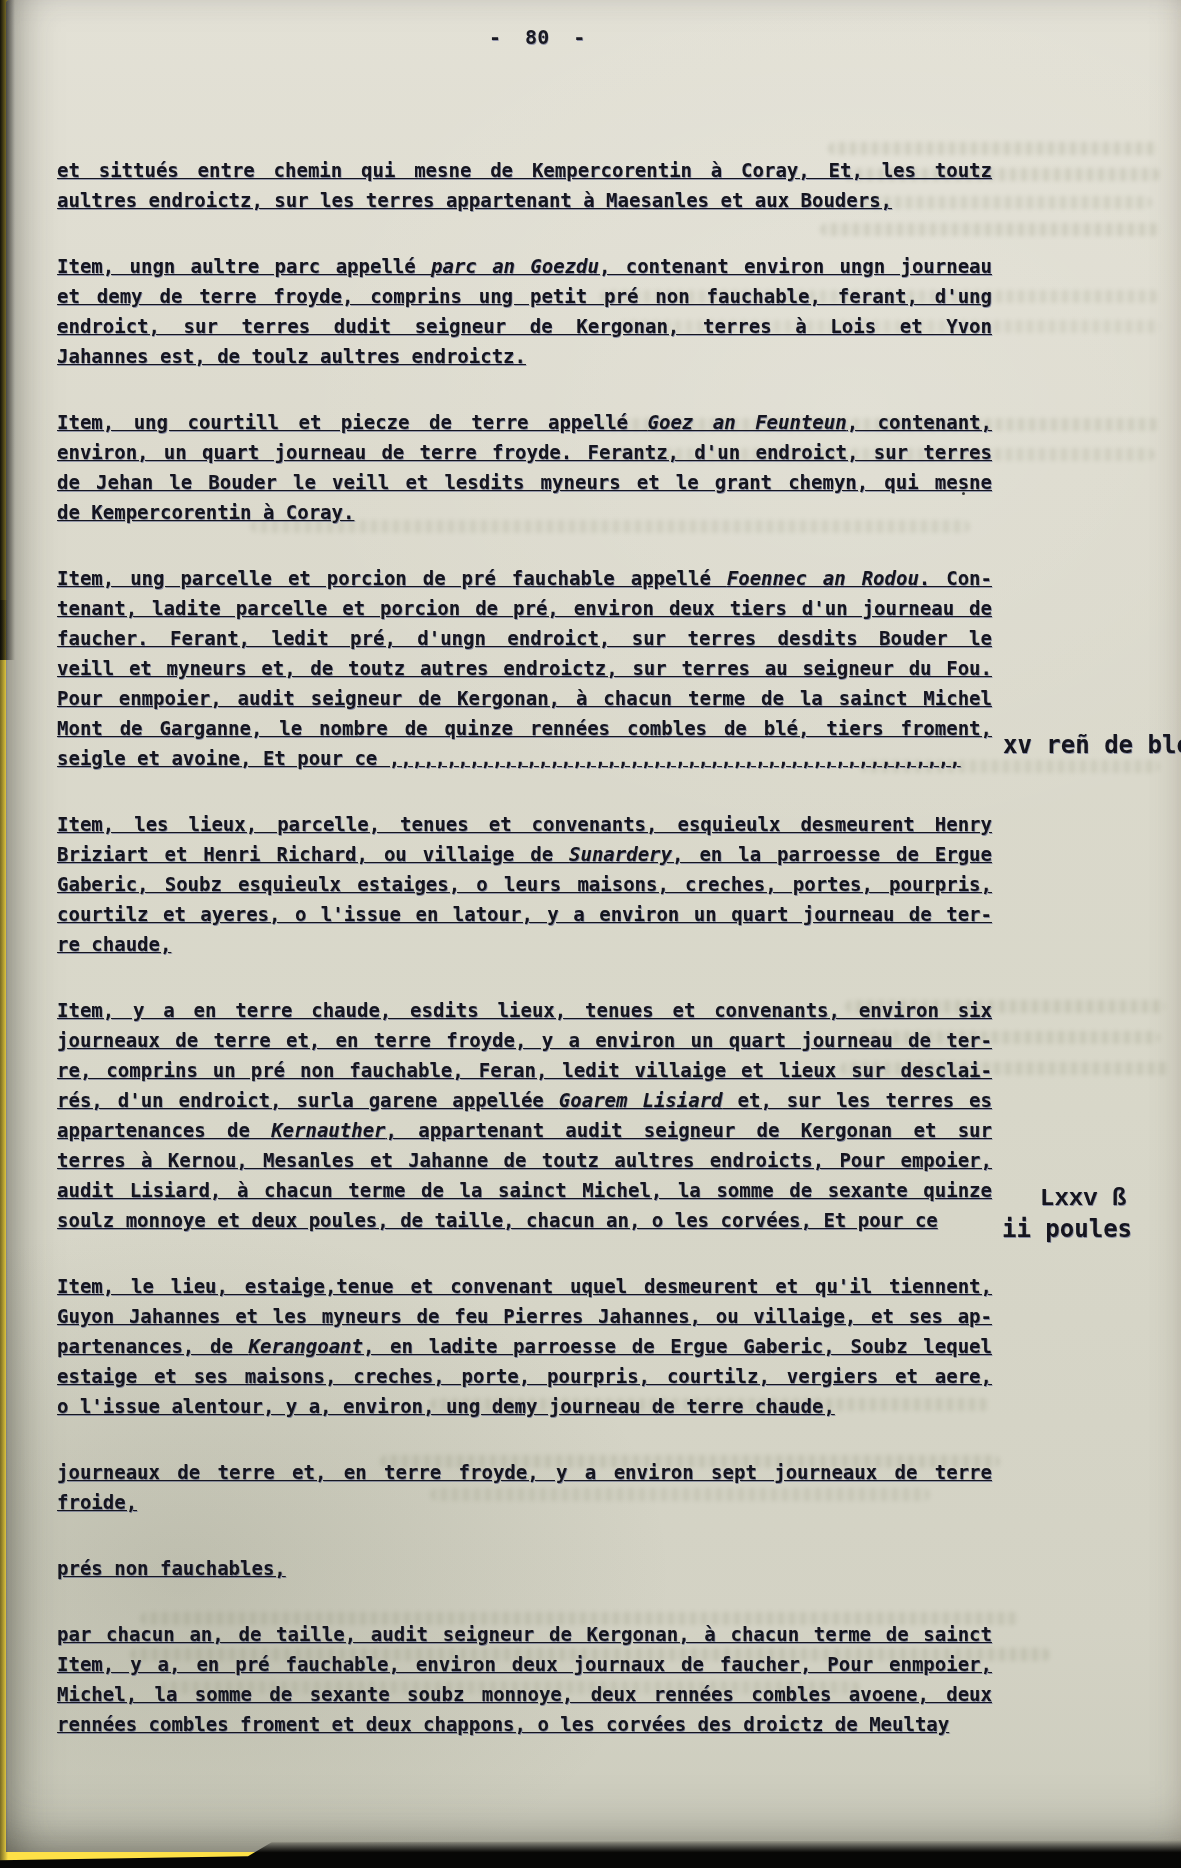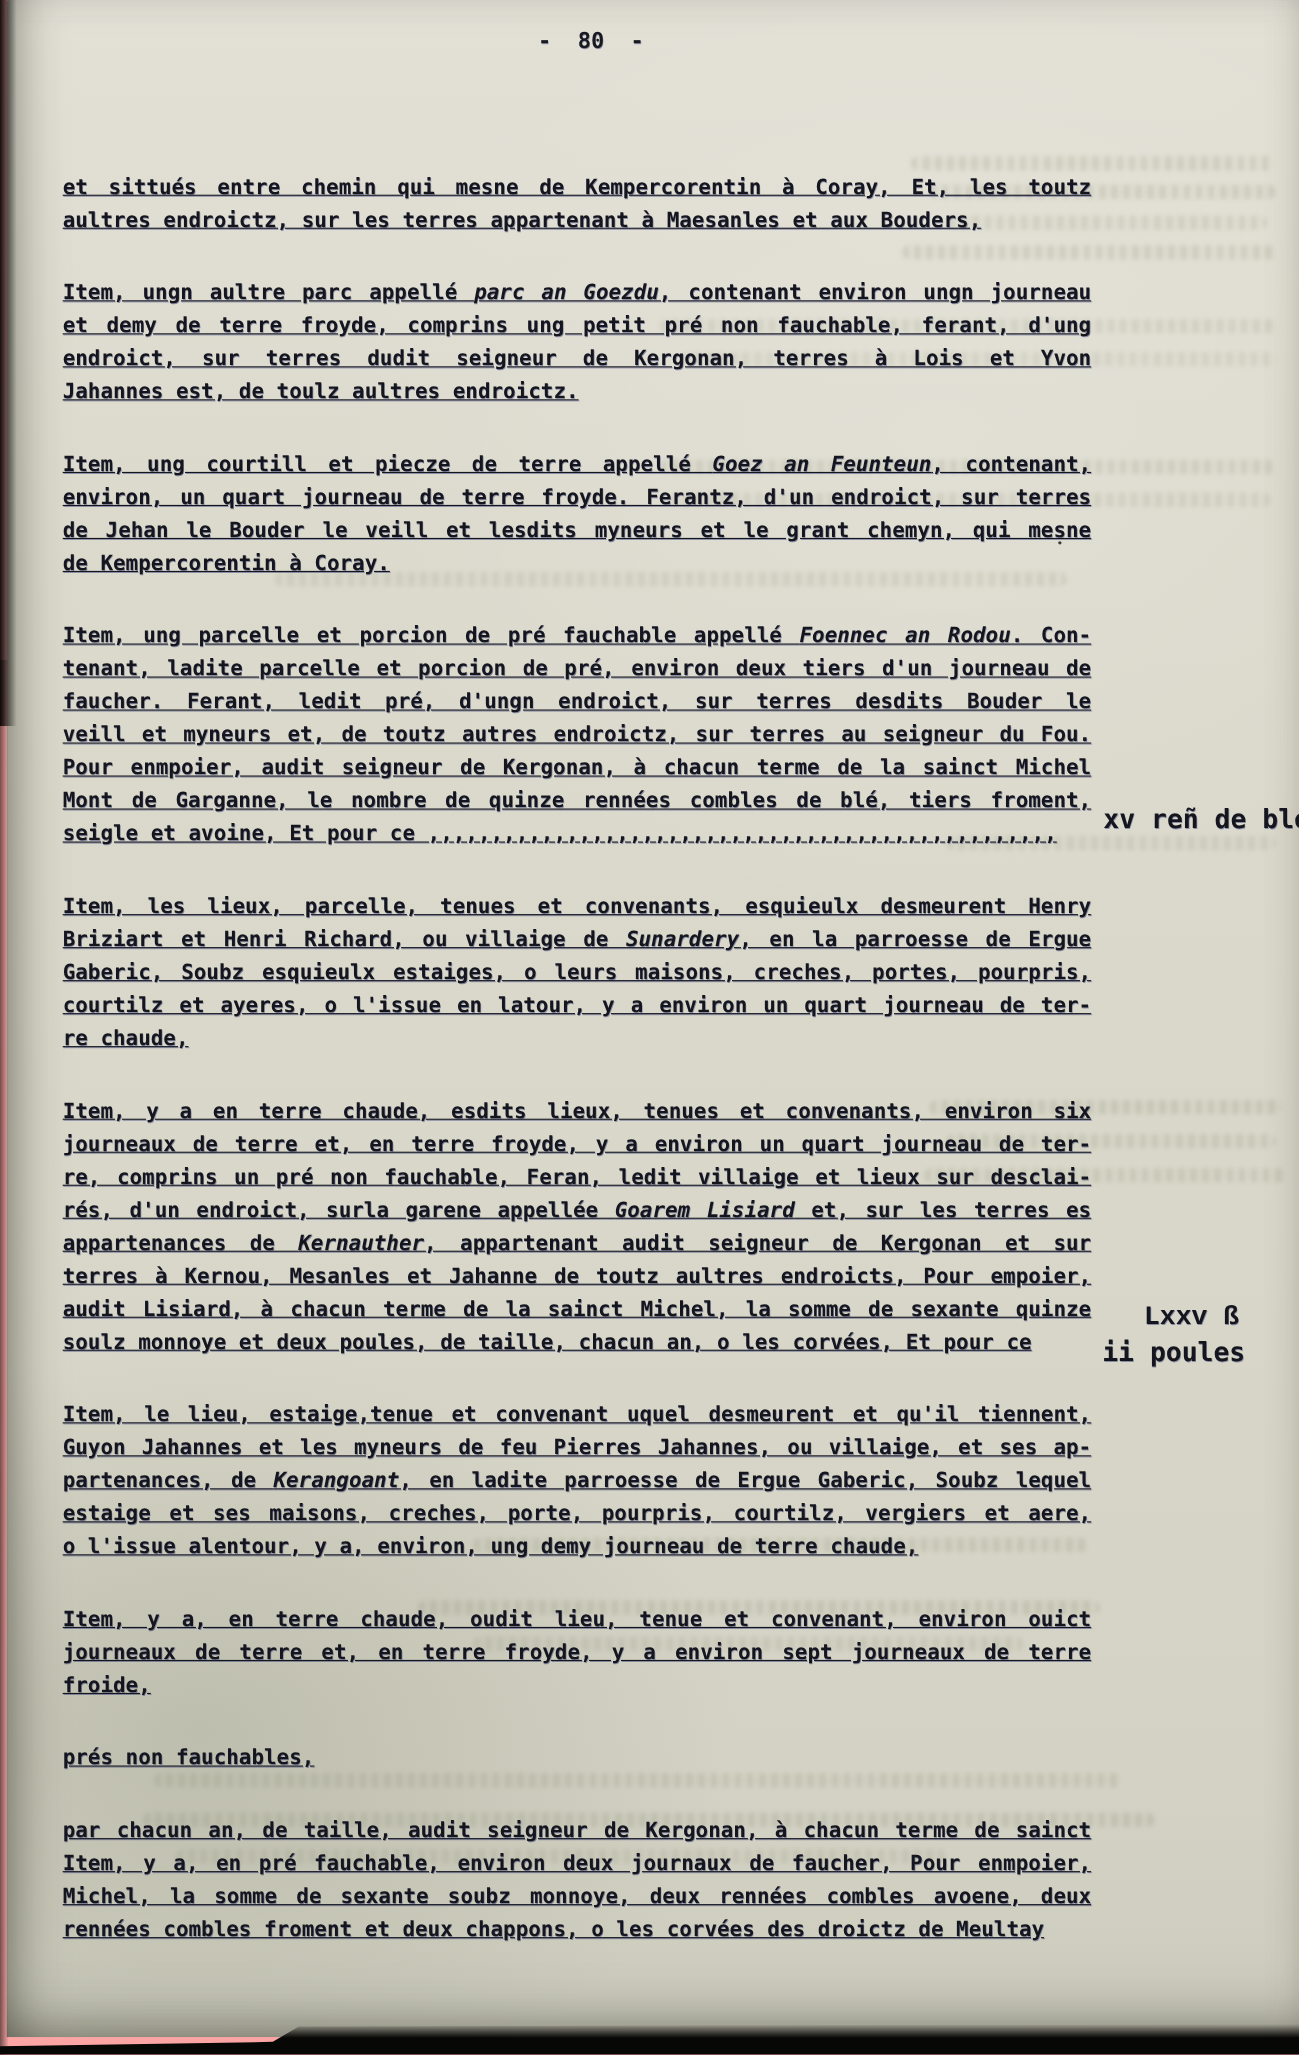--- a/index.html
+++ b/index.html
@@ -1,18 +1,18 @@
 <!DOCTYPE html>
 <html><head>
 <meta charset="utf-8">
 <style>
   html,body { margin:0; padding:0; background:#0c0c0a; }
   .photo {
     position:relative; width:1181px; height:1868px; overflow:hidden;
-    background:#fca5a5;
+    background:#fde047;
     font-family:"DejaVu Sans Mono","Liberation Mono",monospace;
   }
   .paper {
     position:absolute; left:6px; top:0; right:0; bottom:16px;
     background:
       radial-gradient(ellipse 900px 700px at 72% 22%, rgba(255,255,255,0.14), rgba(255,255,255,0) 65%),
       radial-gradient(ellipse 700px 500px at 15% 85%, rgba(90,95,70,0.18), rgba(90,95,70,0) 70%),
       linear-gradient(180deg,#e3e1d6 0%, #dcdacd 25%, #d8d7c9 60%, #d3d2c4 88%, #ccccbd 100%);
     box-shadow:
       inset 28px 0 50px -28px rgba(35,35,25,0.6),
@@ -137,21 +137,20 @@
         <div class="line last"><span>soulz monnoye et deux poules, de taille, chacun an, o les corvées, Et pour ce</span></div>
       </div>
       <div class="para">
         <div class="line"><span>Item, le lieu, estaige,tenue et convenant uquel desmeurent et qu'il tiennent,</span></div>
         <div class="line"><span>Guyon Jahannes et les myneurs de feu Pierres Jahannes, ou villaige, et ses ap-</span></div>
         <div class="line"><span>partenances, de </span><span class="it">Kerangoant</span><span>, en ladite parroesse de Ergue Gaberic, Soubz lequel</span></div>
         <div class="line"><span>estaige et ses maisons, creches, porte, pourpris, courtilz, vergiers et aere,</span></div>
         <div class="line last"><span>o l'issue alentour, y a, environ, ung demy journeau de terre chaude,</span></div>
       </div>
       <div class="para">
-        <div class="line"><span>Item, y a, en terre chaude, oudit lieu, tenue et convenant, environ ouict</span></div>
         <div class="line"><span>journeaux de terre et, en terre froyde, y a environ sept journeaux de terre</span></div>
         <div class="line last"><span>froide,</span></div>
       </div>
       <div class="para">
         <div class="line last"><span>prés non fauchables,</span></div>
       </div>
       <div class="para">
         <div class="line"><span>par chacun an, de taille, audit seigneur de Kergonan, à chacun terme de sainct</span></div>
         <div class="line"><span>Item, y a, en pré fauchable, environ deux journaux de faucher, Pour enmpoier,</span></div>
         <div class="line"><span>Michel, la somme de sexante soubz monnoye, deux rennées combles avoene, deux</span></div>

